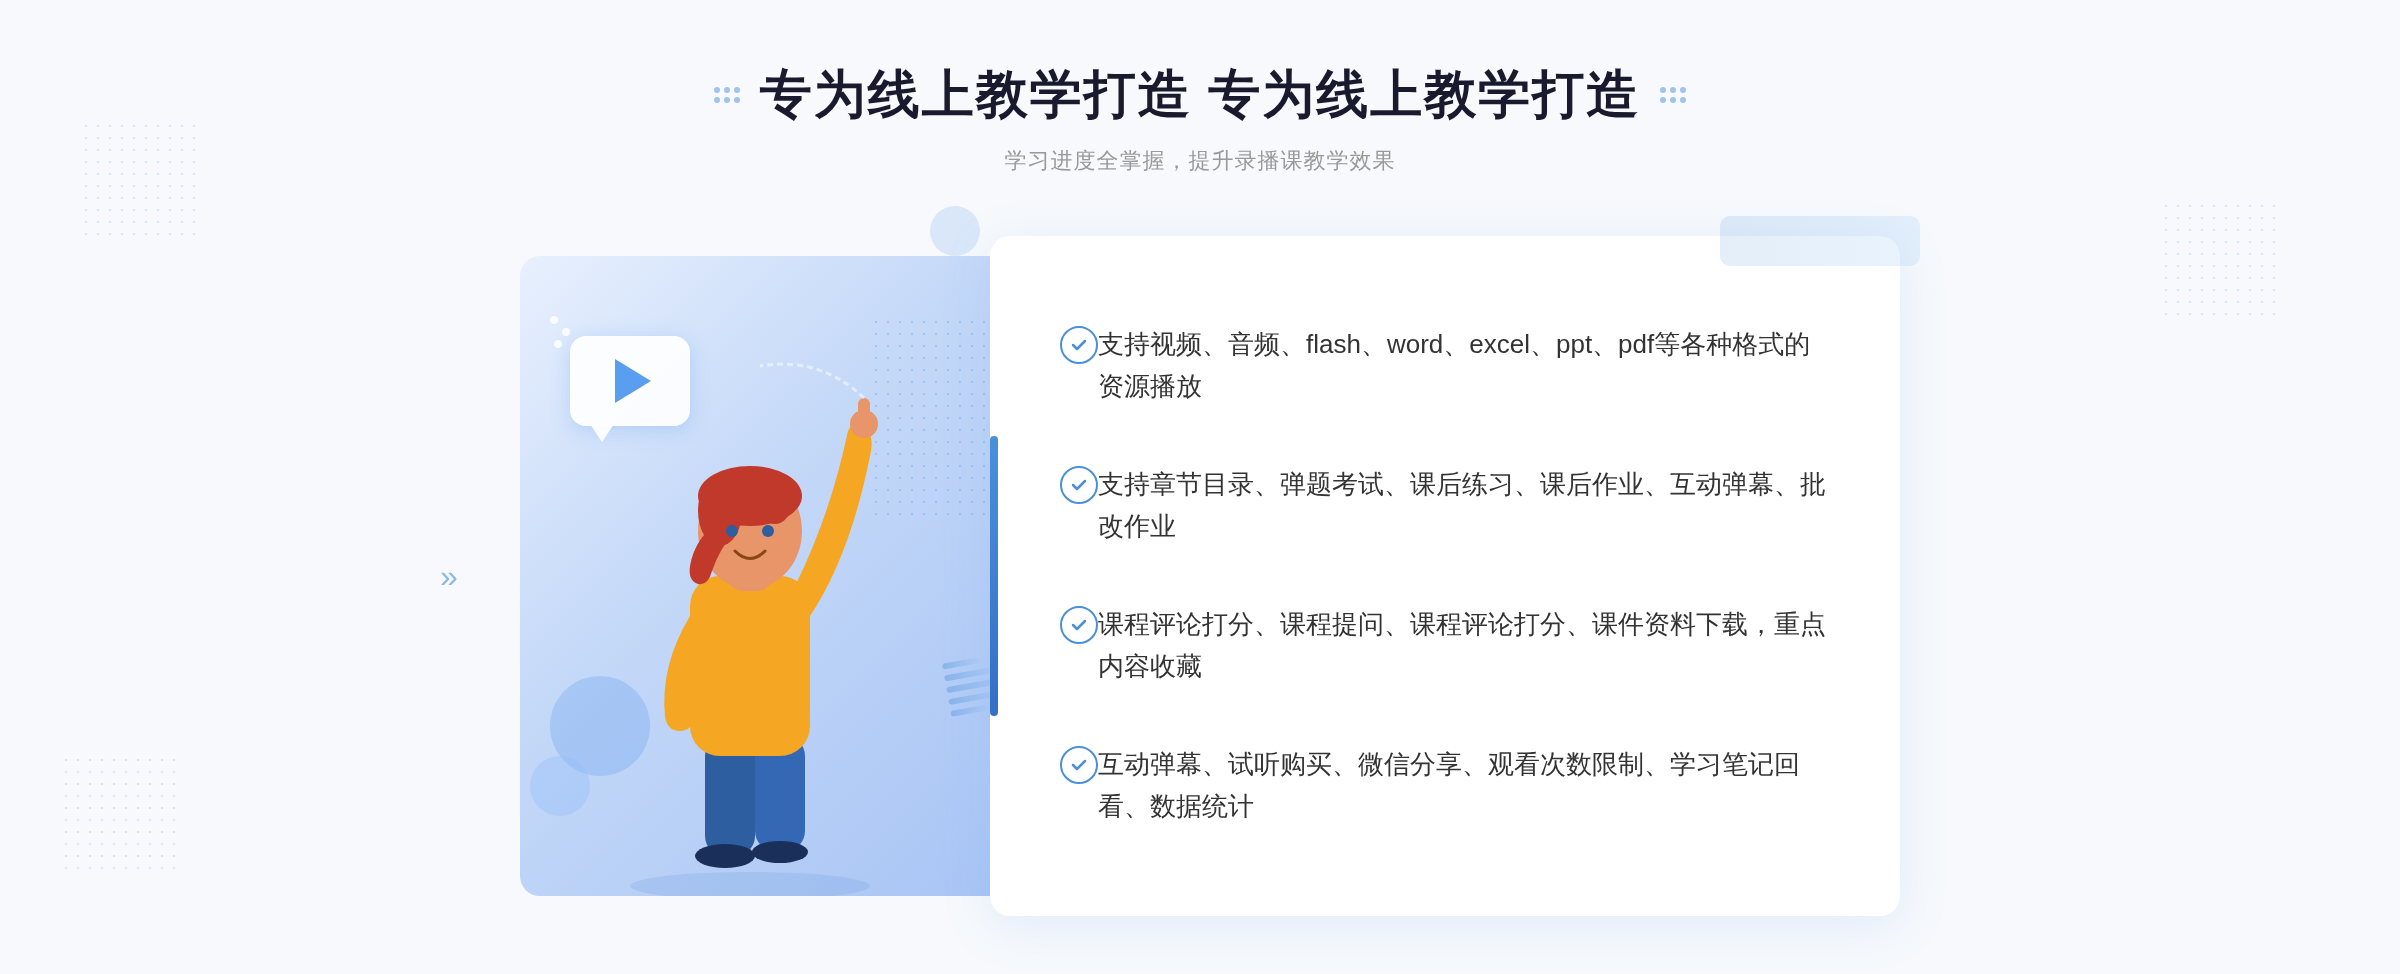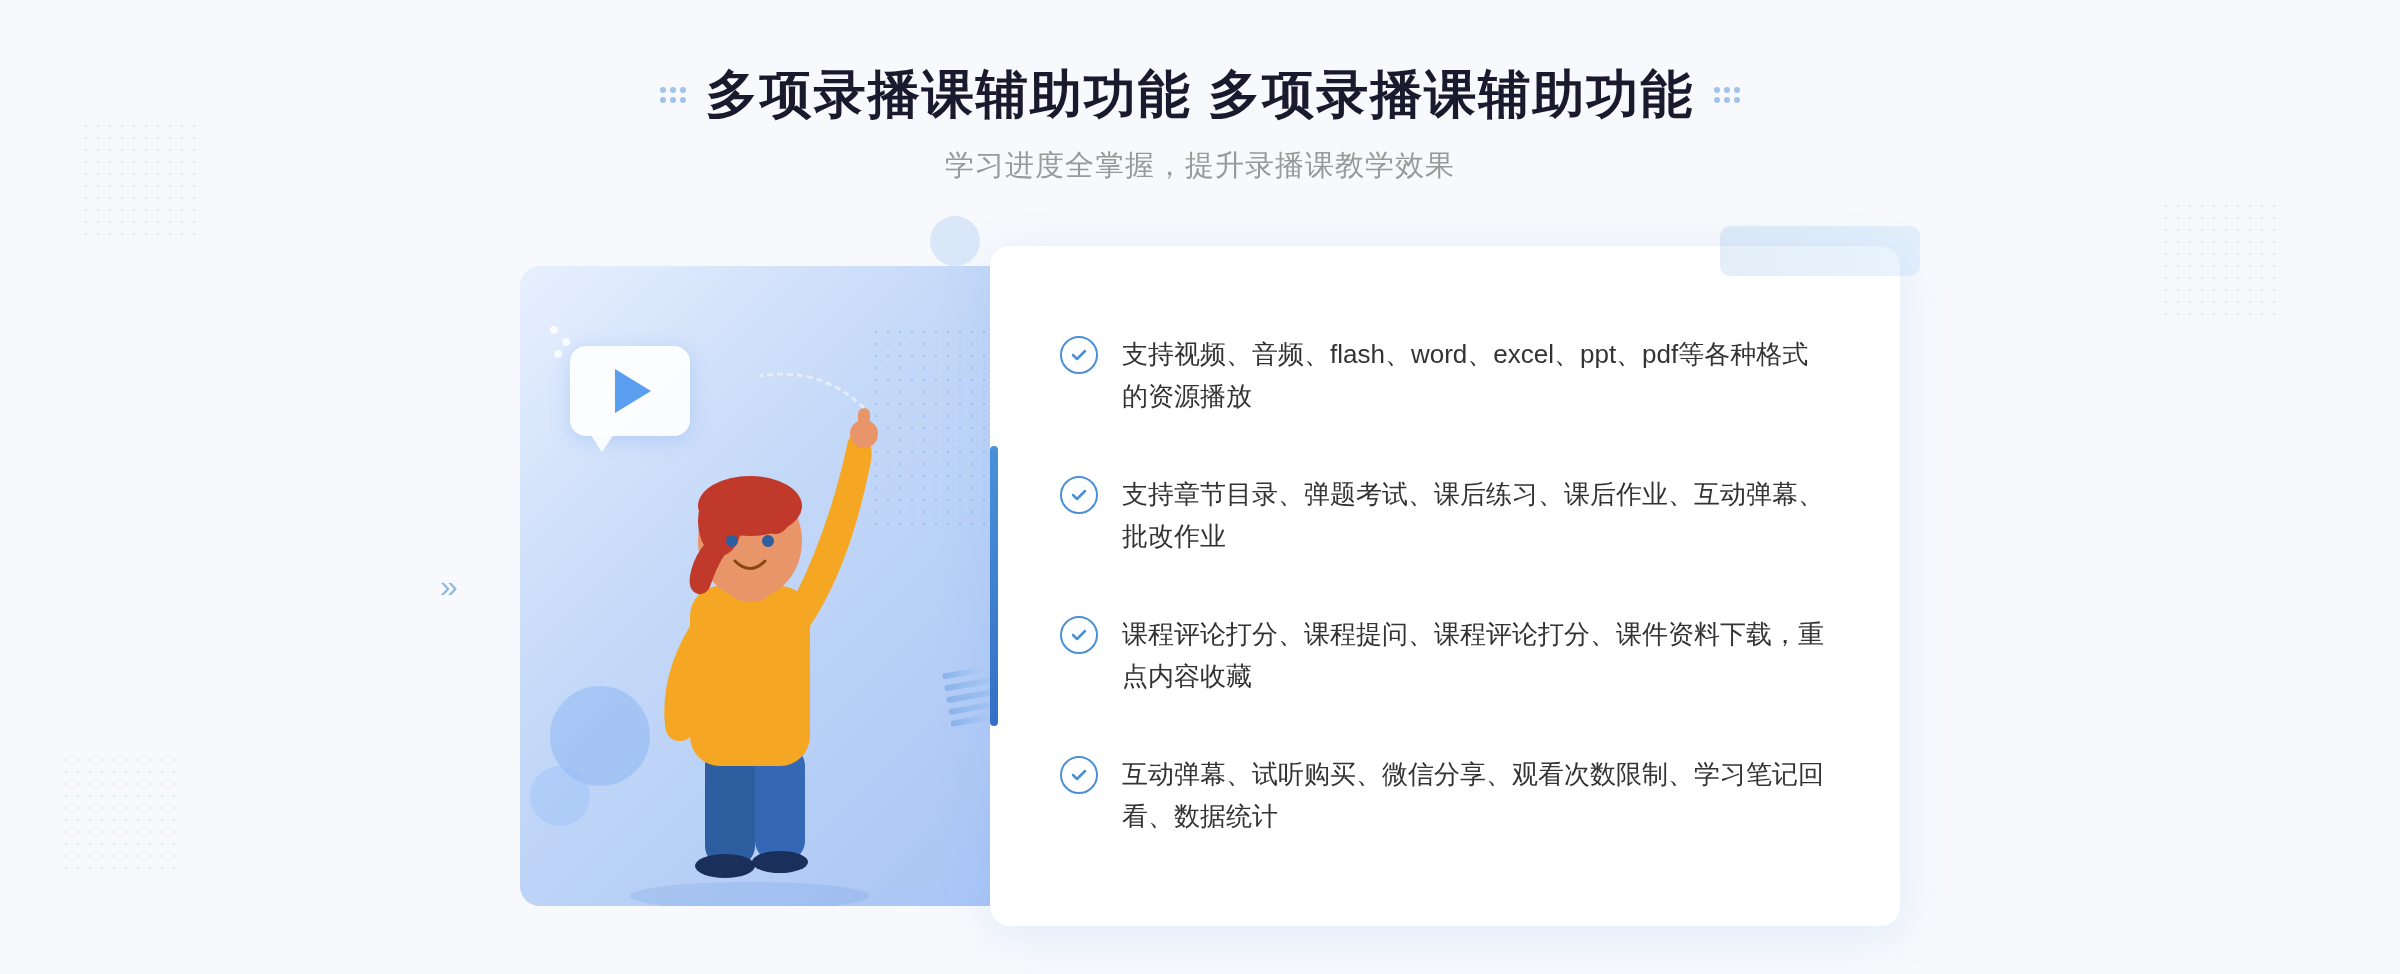--- a/index.html
+++ b/index.html
@@ -85,21 +85,21 @@
     }
 
     .main-title {
       font-size: 52px;
       font-weight: 700;
       color: #1a1a2e;
       letter-spacing: 2px;
     }
 
     .sub-title {
-      font-size: 29px;
+      font-size: 22px;
       color: #999;
       margin-top: 16px;
       font-weight: 400;
       letter-spacing: 1px;
     }
 
     
     .content-area {
       display: flex;
       width: 1400px;
@@ -248,21 +248,20 @@
       flex-direction: column;
       justify-content: space-around;
       box-shadow: 0 10px 50px rgba(100,160,240,0.15);
       z-index: 2;
       position: relative;
     }
 
     .feature-item {
       display: flex;
       align-items: flex-start;
-      gap: 24px;
     }
 
     .check-icon {
       width: 38px;
       height: 38px;
       flex-shrink: 0;
       margin-top: 2px;
     }
 
     .check-circle {
@@ -380,21 +379,21 @@
         <div class="dot-grid">
           <span></span>
             <span></span>
             <span></span>
           <span></span>
             <span></span>
             <span></span>
         </div>
       </div>
 
-      <h1 class="main-title">多项录播课辅助功能 多项录播课辅助功能</h1>
+      <h1 class="main-title">专为线上教学打造 专为线上教学打造</h1>
 
       <div class="header-dots-right">
         <div class="dot-grid">
           <span></span>
             <span></span>
             <span></span>
           <span></span>
             <span></span>
             <span></span>
         </div>

